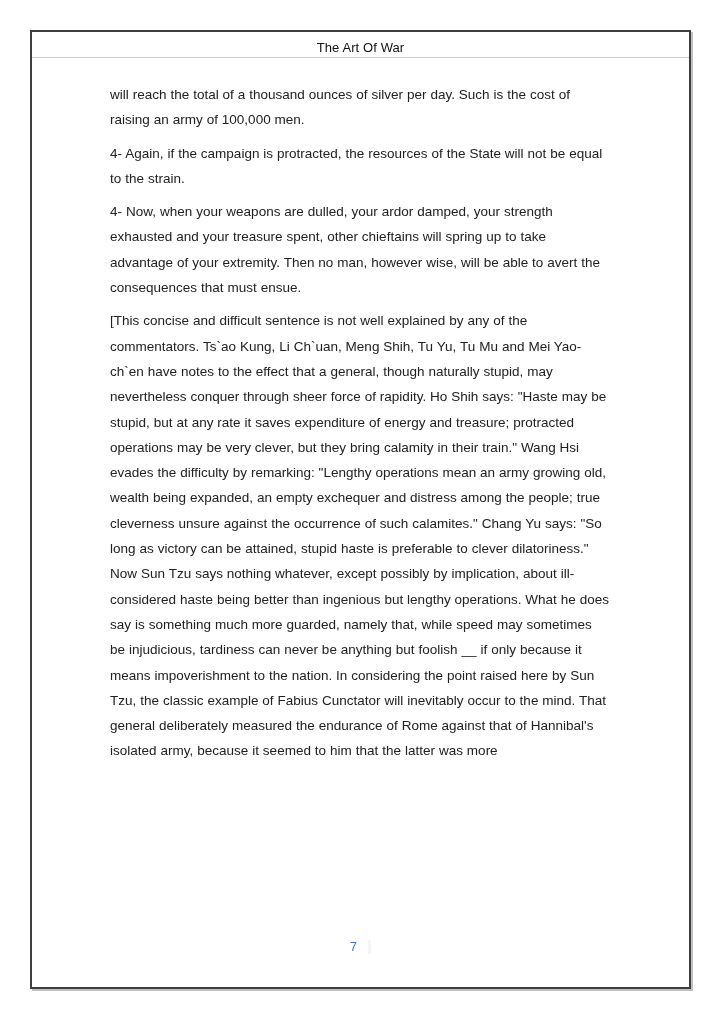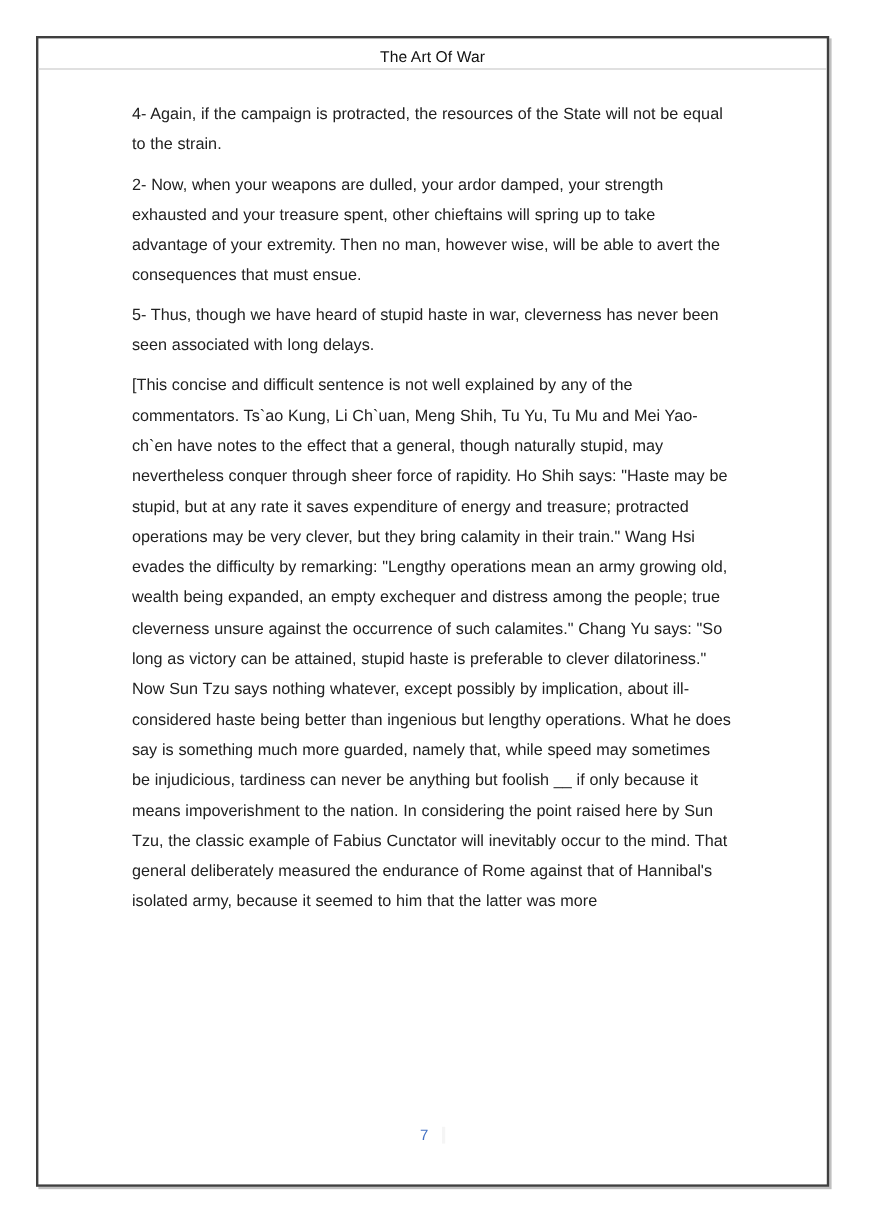--- a/index.html
+++ b/index.html
@@ -73,23 +73,23 @@
 <body>
 
 <div class="canvas">
   <div class="sheet">
 
     <div class="header">
       <div class="title">The Art Of War</div>
     </div>
 
     <div class="content">
+      <p>will reach the total of a thousand ounces of silver per day. Such is the cost of raising an army of 100,000 men.</p>
       <p>4- Again, if the campaign is protracted, the resources of the State will not be equal to the strain.</p>
-      <p>2- Now, when your weapons are dulled, your ardor damped, your strength exhausted and your treasure spent, other chieftains will spring up to take advantage of your extremity. Then no man, however wise, will be able to avert the consequences that must ensue.</p>
-      <p>5- Thus, though we have heard of stupid haste in war, cleverness has never been seen associated with long delays.</p>
+      <p>4- Now, when your weapons are dulled, your ardor damped, your strength exhausted and your treasure spent, other chieftains will spring up to take advantage of your extremity. Then no man, however wise, will be able to avert the consequences that must ensue.</p>
       <p>[This concise and difficult sentence is not well explained by any of the commentators. Ts`ao Kung, Li Ch`uan, Meng Shih, Tu Yu, Tu Mu and Mei Yao-ch`en have notes to the effect that a general, though naturally stupid, may nevertheless conquer through sheer force of rapidity. Ho Shih says: "Haste may be stupid, but at any rate it saves expenditure of energy and treasure; protracted operations may be very clever, but they bring calamity in their train." Wang Hsi evades the difficulty by remarking: "Lengthy operations mean an army growing old, wealth being expanded, an empty exchequer and distress among the people; true cleverness unsure against the occurrence of such calamites." Chang Yu says: "So long as victory can be attained, stupid haste is preferable to clever dilatoriness." Now Sun Tzu says nothing whatever, except possibly by implication, about ill-considered haste being better than ingenious but lengthy operations. What he does say is something much more guarded, namely that, while speed may sometimes be injudicious, tardiness can never be anything but foolish __ if only because it means impoverishment to the nation. In considering the point raised here by Sun Tzu, the classic example of Fabius Cunctator will inevitably occur to the mind. That general deliberately measured the endurance of Rome against that of Hannibal's isolated army, because it seemed to him that the latter was more</p>
     </div>
 
     <div class="footer">
       <span class="pagenum">7</span>
     </div>
 
   </div>
 </div>
 

